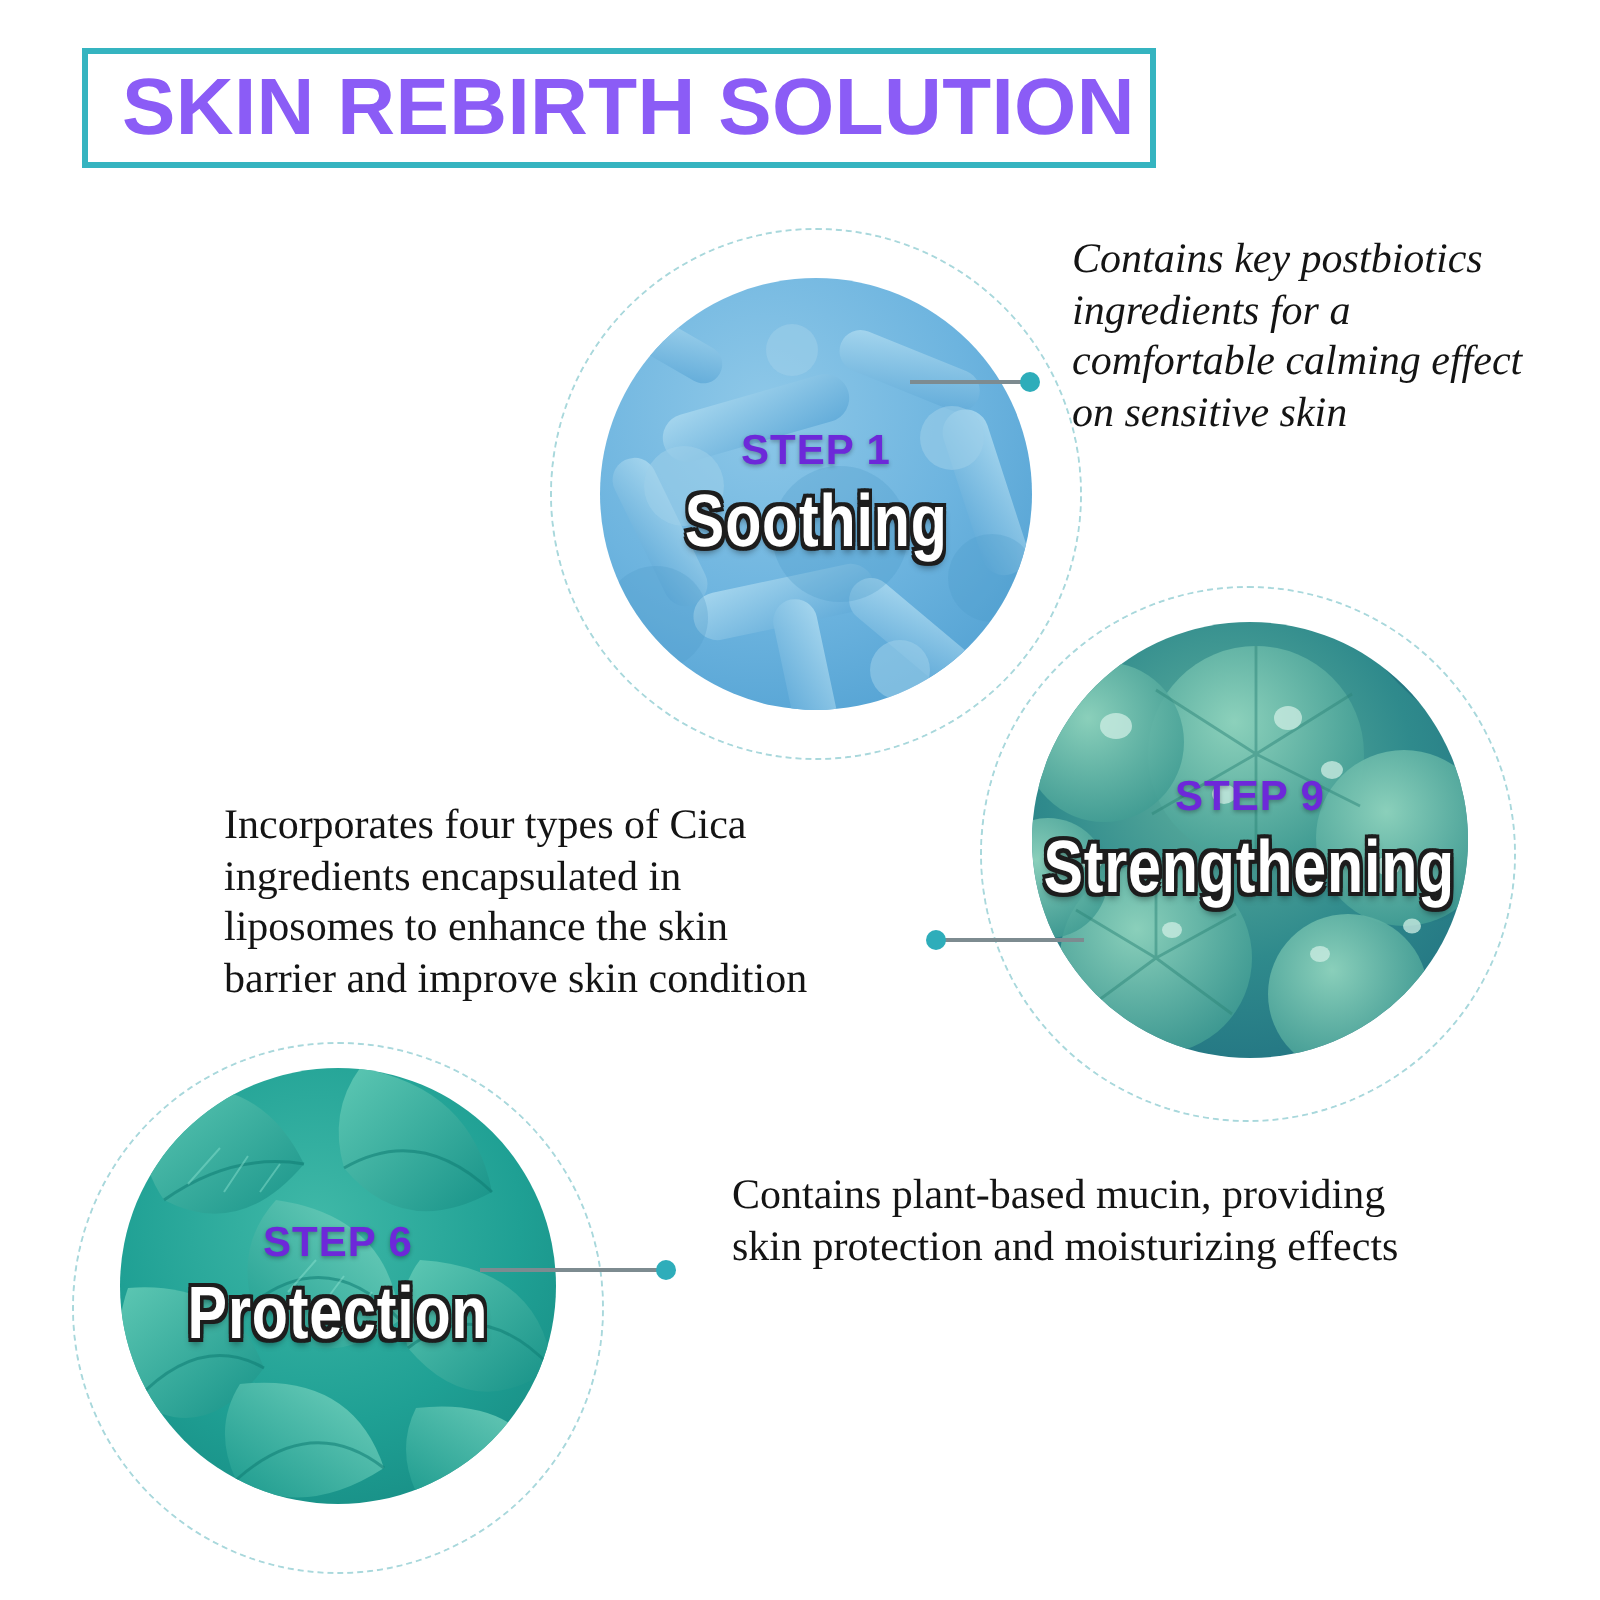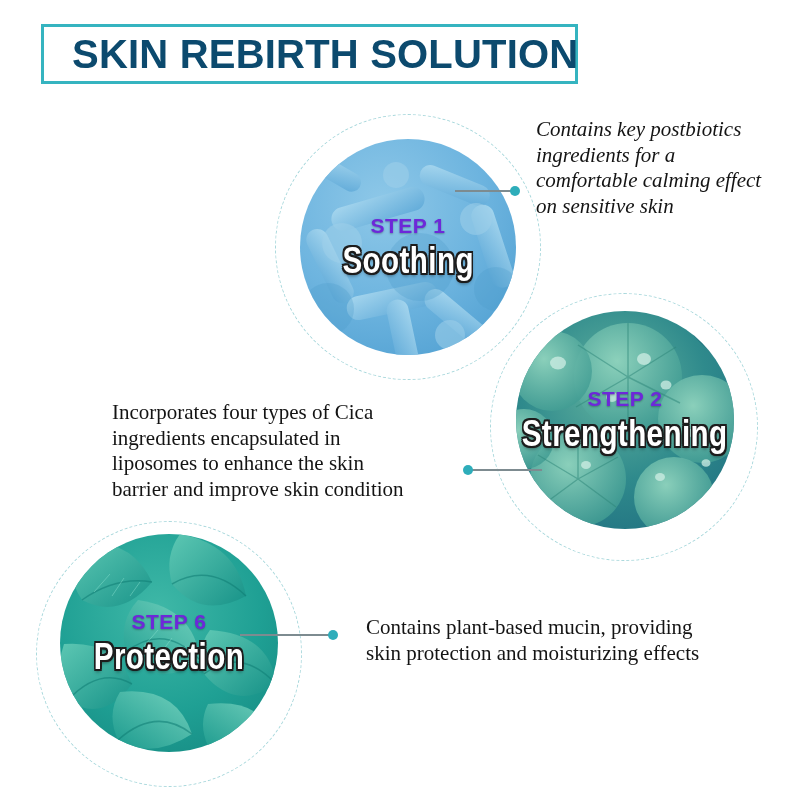--- a/index.html
+++ b/index.html
@@ -20,22 +20,22 @@
     width:537px;height:60px;
     border:3px solid #35b4c0;
     box-sizing:border-box;
     display:flex;align-items:center;
   }
   .title-text{
     font-family:"Liberation Sans", sans-serif;
     font-weight:bold;
     font-size:40px;
     letter-spacing:0.2px;
-    color:#0c4a6e;
-    margin-left:28px;
+    color:#8b5cf6;
+    margin-left:17px;
     white-space:nowrap;
     line-height:1;
   }
 
   
   .step{position:absolute;}
   .ring{
     position:absolute;
     border-radius:50%;
     border:1.6px dashed #a9d8dc;
@@ -197,21 +197,21 @@
           <ellipse cx="190" cy="152" rx="4.5" ry="3.8"></ellipse>
           <ellipse cx="30" cy="120" rx="5" ry="4"></ellipse>
           <ellipse cx="144" cy="166" rx="5" ry="4"></ellipse>
         </g>
         <g fill="#13596f" opacity=".35">
           <path d="M160 0 L218 0 L218 56 Q182 38 160 0 Z"></path>
           <path d="M0 180 L0 218 L52 218 Q18 202 0 180 Z"></path>
         </g>
       </svg>
       <div class="labels">
-        <div class="step-no" style="font-size:21px;margin-bottom:6px;">STEP 2</div>
+        <div class="step-no" style="font-size:21px;margin-bottom:6px;">STEP 9</div>
         <div class="step-name" style="font-size:37px;">Strengthening</div>
       </div>
     </div>
     <div class="conn-line" style="left:472px;top:469px;width:70px;"></div>
     <div class="conn-dot" style="left:463px;top:465px;"></div>
     <div class="desc" style="left:112px;top:400px;width:360px;">Incorporates four types of Cica
 ingredients encapsulated in
 liposomes to enhance the skin
 barrier and improve skin condition</div>
   </div>
@@ -264,17 +264,17 @@
           <path d="M196 0 L218 0 L218 34 Q200 18 196 0 Z"></path>
         </g>
       </svg>
       <div class="labels">
         <div class="step-no" style="font-size:21px;margin-bottom:6px;">STEP 6</div>
         <div class="step-name" style="font-size:37px;">Protection</div>
       </div>
     </div>
     <div class="conn-line" style="left:240px;top:634px;width:95px;"></div>
     <div class="conn-dot" style="left:328px;top:630px;"></div>
-    <div class="desc" style="left:366px;top:615px;width:410px;">Contains plant-based mucin, providing
+    <div class="desc" style="left:366px;top:585px;width:410px;">Contains plant-based mucin, providing
 skin protection and moisturizing effects</div>
   </div>
 
 </div>
 
 </body></html>

